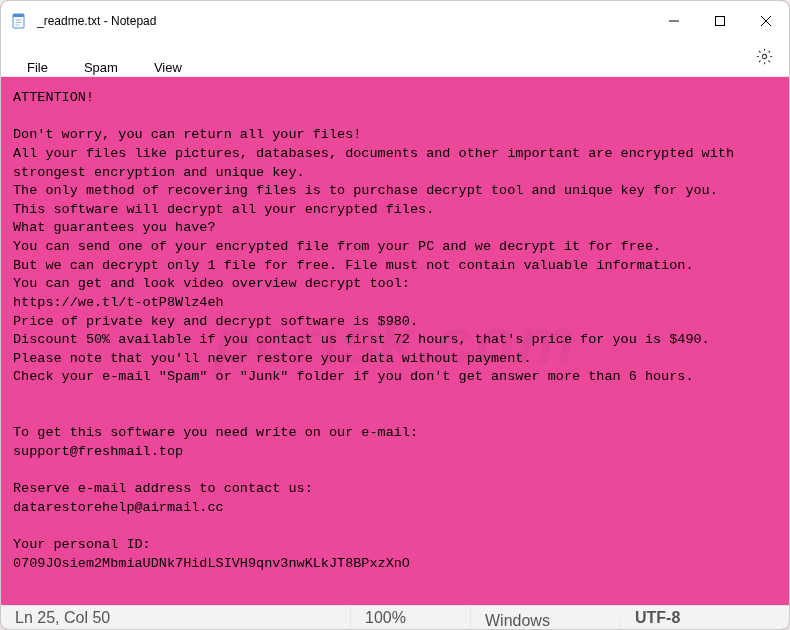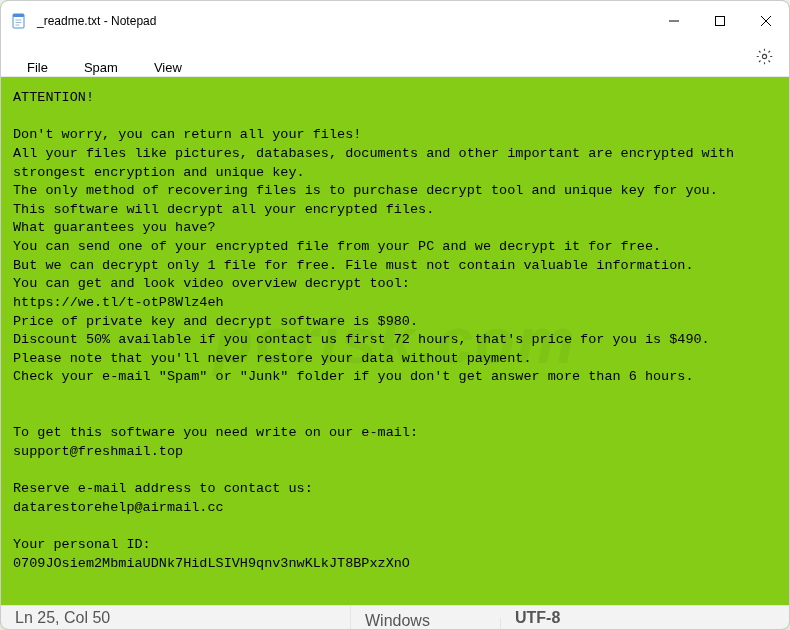--- a/index.html
+++ b/index.html
@@ -6,21 +6,21 @@
     body {
       font-family: "Segoe UI", Tahoma, sans-serif;
       background: #f0f0f0;
       width: 790px;
       height: 630px;
       overflow: hidden;
     }
     .window {
       width: 790px;
       height: 630px;
-      background: #84cc16;
+      background: #ec4899;
       border: 1px solid #cccccc;
       border-radius: 8px;
       display: flex;
       flex-direction: column;
       box-shadow: 0 4px 12px rgba(0,0,0,0.1);
       overflow: hidden;
     }
     .titlebar {
       height: 40px;
       display: flex;
@@ -201,17 +201,18 @@
 support@freshmail.top
 
 Reserve e-mail address to contact us:
 datarestorehelp@airmail.cc
 
 Your personal ID:
 0709JOsiem2MbmiaUDNk7HidLSIVH9qnv3nwKLkJT8BPxzXnO</span></div>
 
   <div class="statusbar">
     <div class="status-cell pos">Ln 25, Col 50</div>
+    <div class="status-cell zoom">100%</div>
     <div class="status-cell eol">Windows (CRLF)</div>
     <div class="status-cell enc">UTF-8</div>
   </div>
 
 </div>
 
 </body></html>

